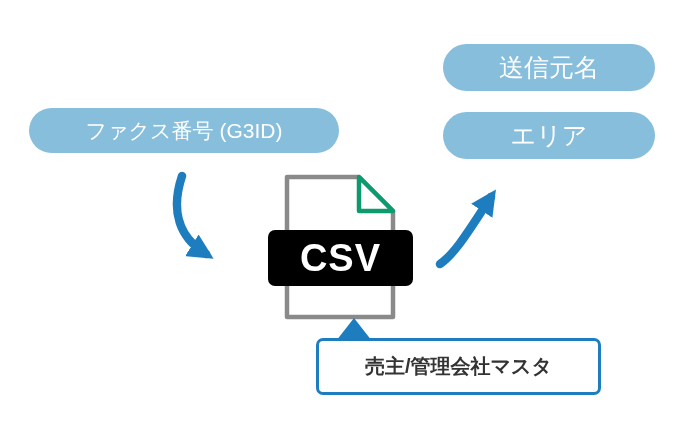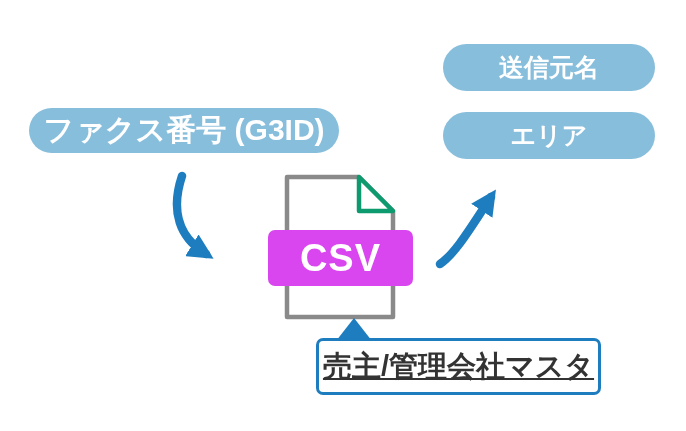--- a/index.html
+++ b/index.html
@@ -24,28 +24,27 @@
   }
   .pill {
     position: absolute;
     background: #87BEDC;
     color: #ffffff;
     display: flex;
     align-items: center;
     justify-content: center;
     border-radius: 24px;
     white-space: nowrap;
-    font-weight: bold;
   }
   .pill-input {
     left: 29px;
     top: 108px;
     width: 310px;
     height: 45px;
-    font-size: 30px;
+    font-size: 21px;
   }
   .pill-output-1 {
     left: 443px;
     top: 44px;
     width: 212px;
     height: 47px;
     font-size: 25px;
   }
   .pill-output-2 {
     left: 443px;
@@ -54,21 +53,21 @@
     height: 47px;
     font-size: 25px;
     margin-top: 8px;
   }
   .csv-badge {
     position: absolute;
     left: 268px;
     top: 230px;
     width: 145px;
     height: 56px;
-    background: #d946ef;
+    background: #000000;
     border-radius: 7px;
     color: #ffffff;
     font-weight: bold;
     font-size: 38px;
     letter-spacing: 1px;
     display: flex;
     align-items: center;
     justify-content: center;
   }
   .callout {
@@ -78,23 +77,22 @@
     width: 279px;
     height: 51px;
     background: #ffffff;
     border: 3px solid #1E7DBE;
     border-radius: 7px;
     display: flex;
     align-items: center;
     justify-content: center;
     color: #333333;
     font-weight: bold;
-    font-size: 29px;
+    font-size: 20px;
     white-space: nowrap;
-    text-decoration: underline;
   }
 </style>
 </head>
 <body>
 
 <div class="canvas">
 
   <svg class="layer-svg" viewBox="0 0 686 431" xmlns="http://www.w3.org/2000/svg">
     <defs>
       <marker id="arrowhead" viewBox="0 0 10 10" refX="6.5" refY="5" markerWidth="3" markerHeight="3" orient="auto">

